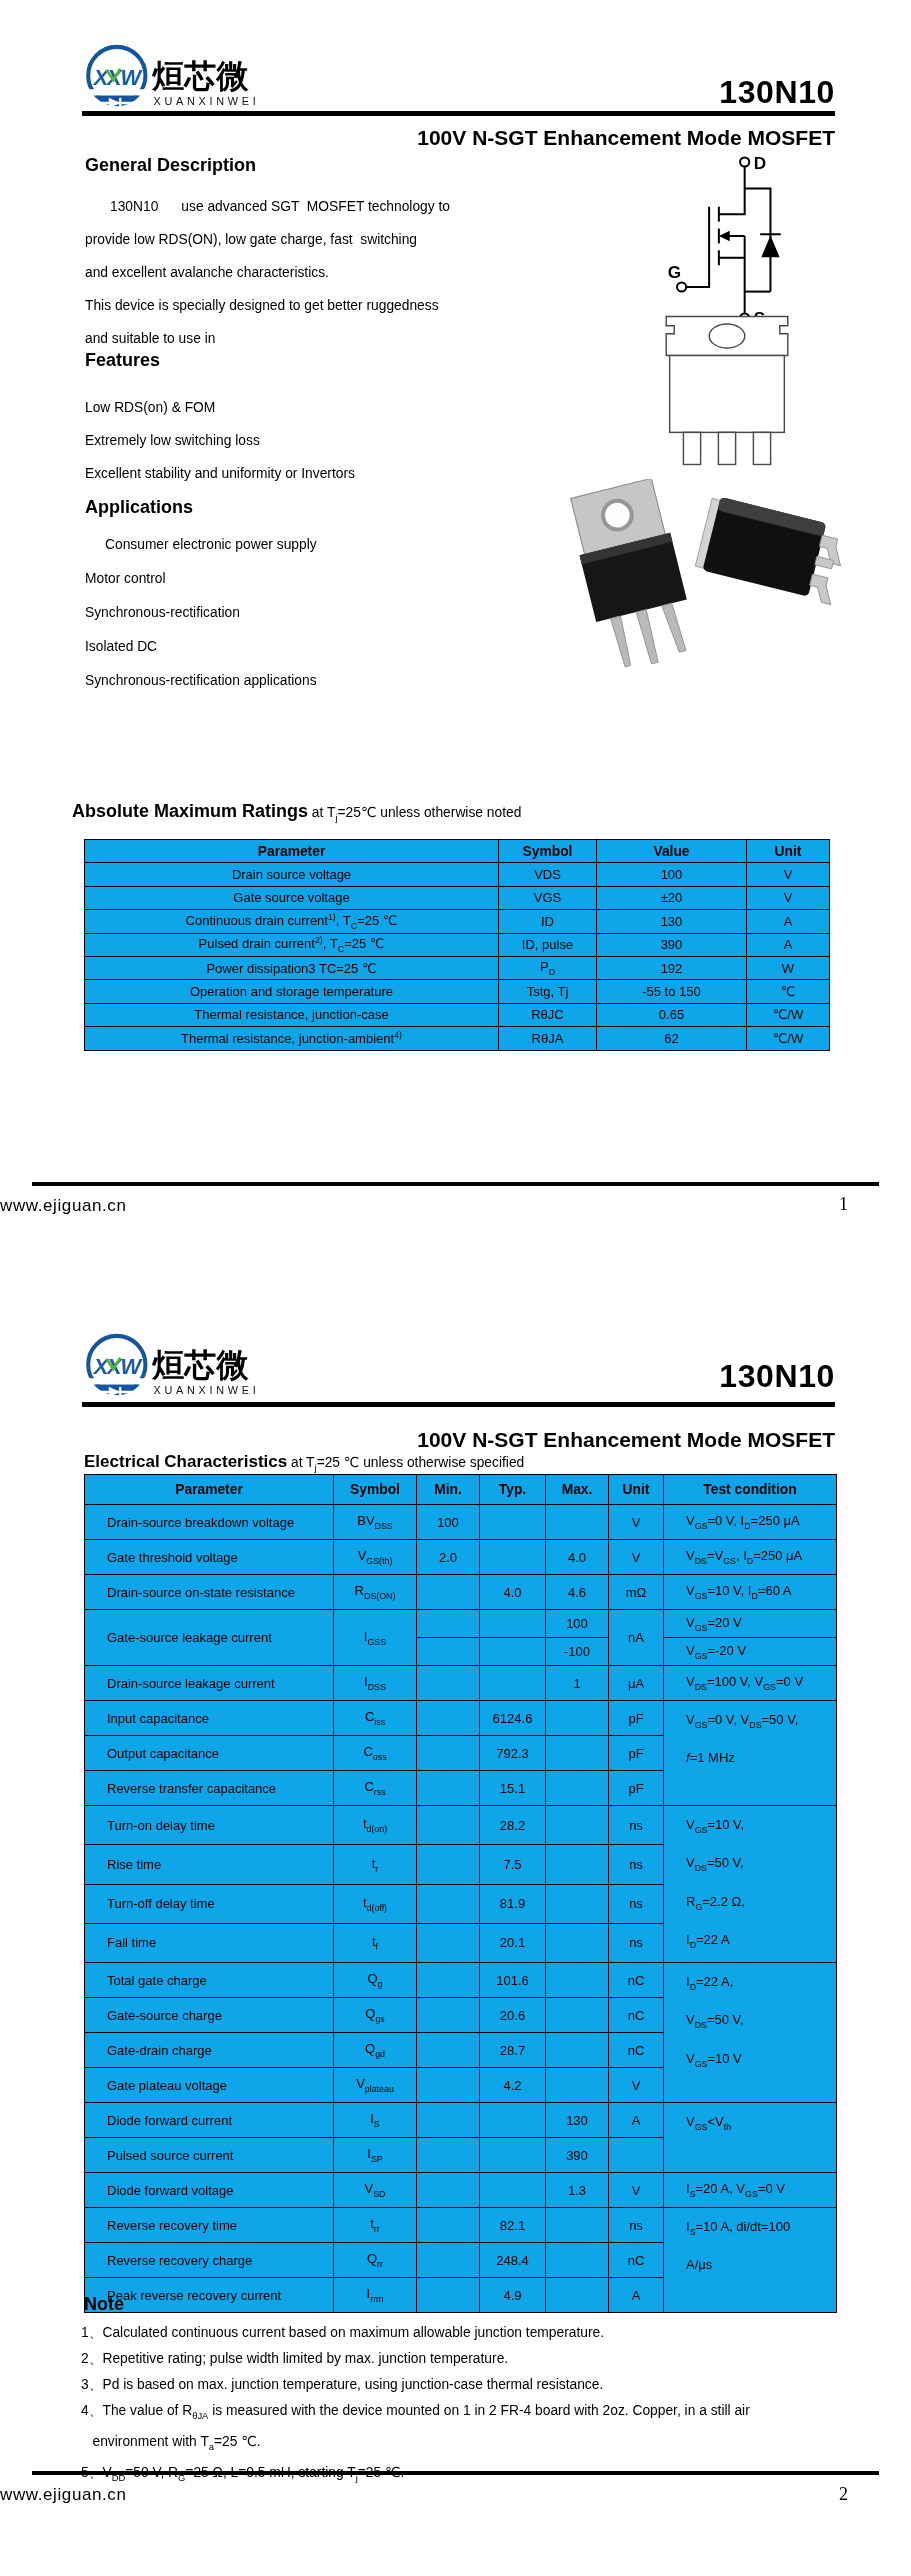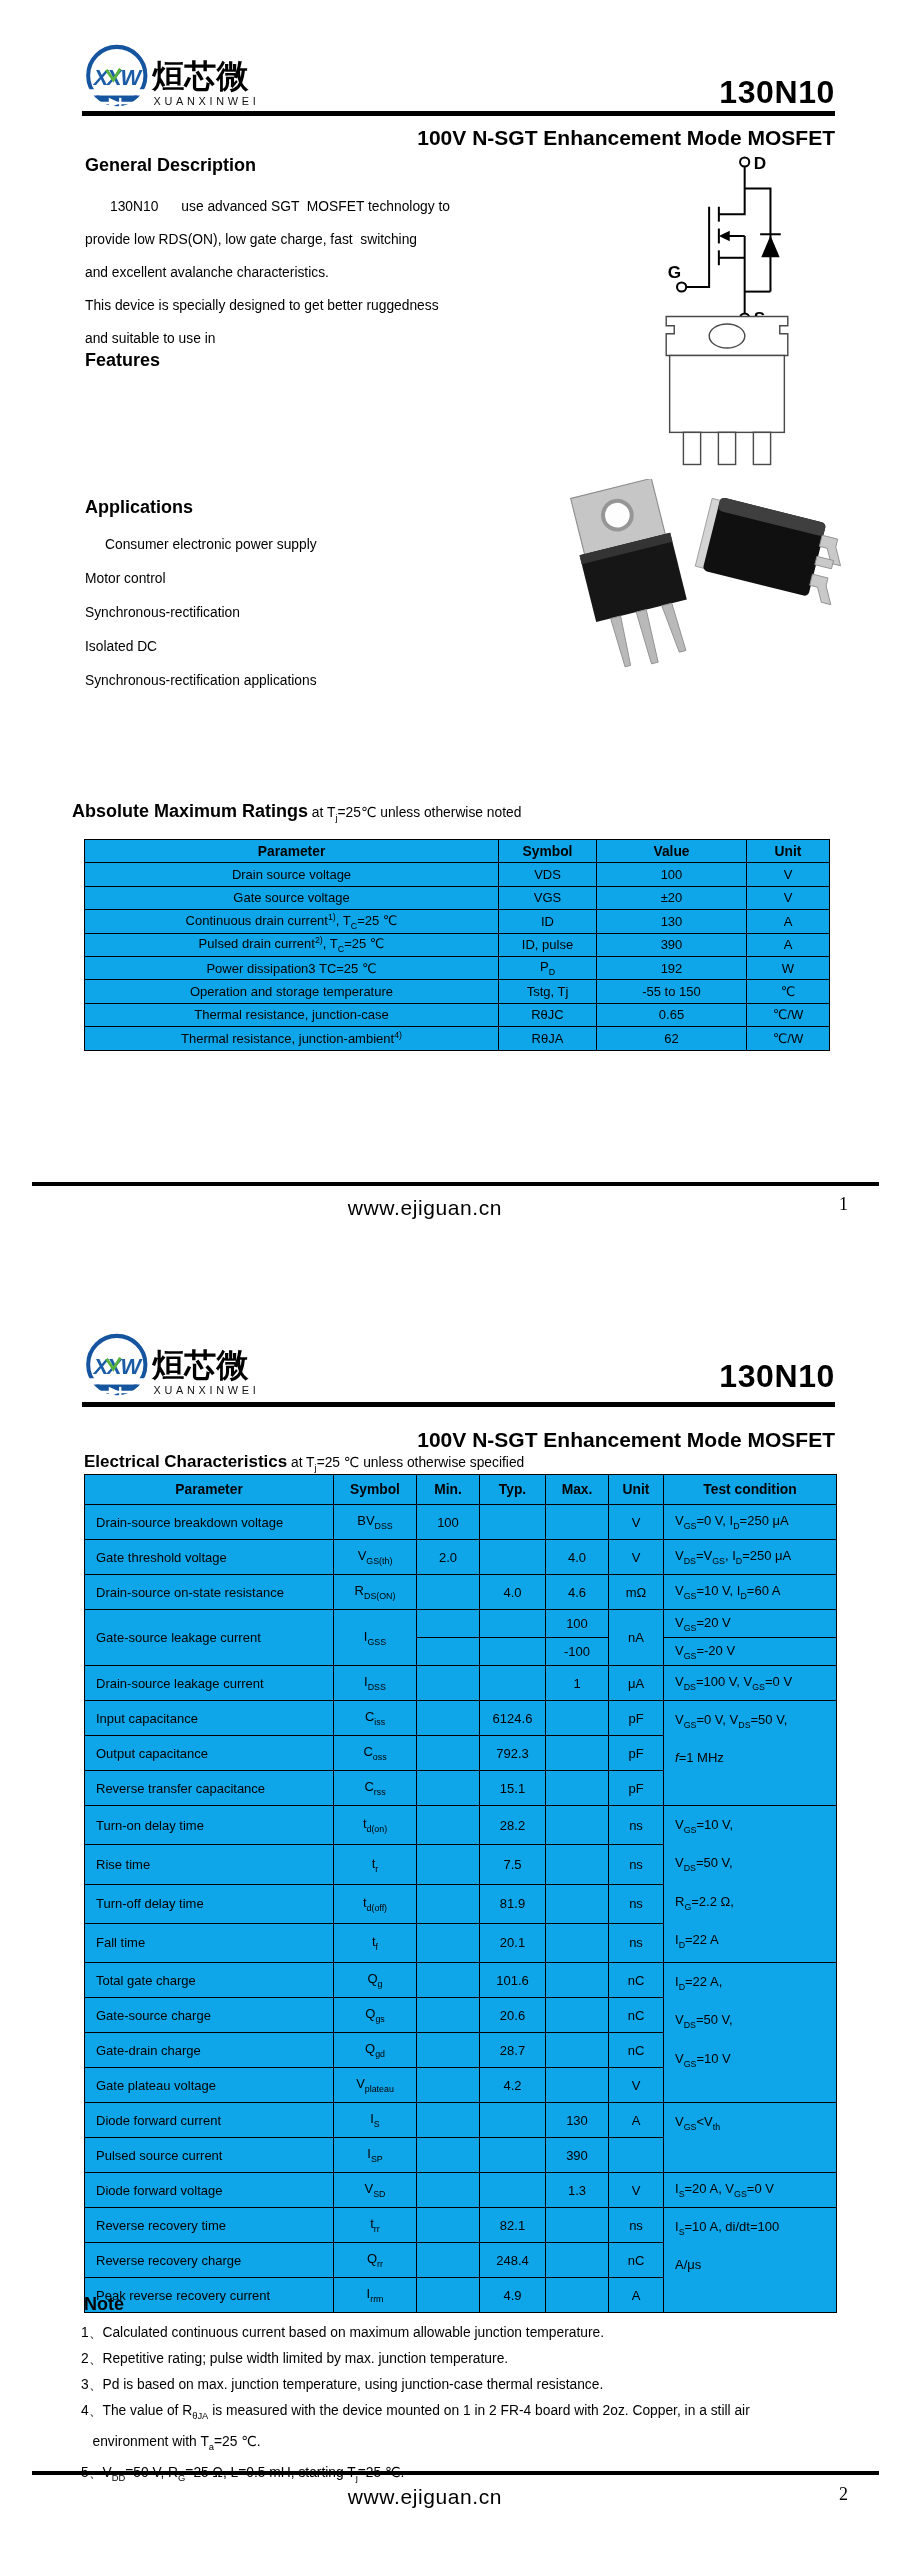--- a/index.html
+++ b/index.html
@@ -14,26 +14,26 @@
   .h1 .sfx{font-weight:normal;font-size:13.8px;}
   .bodytext{font-size:13.8px;line-height:33px;white-space:pre;}
   .gd-first{text-indent:25px;}
   .tbl{border-collapse:collapse;table-layout:fixed;position:absolute;background:#0ea5e9;font-size:13px;border:1.7px solid #000;}
   .tbl th,.tbl td{border:1.1px solid #000;text-align:center;vertical-align:middle;padding:0 3.4px;overflow:hidden;}
   .tbl th{font-weight:bold;font-size:13.8px;}
   .amr th,.amr td{height:22.4px;}
   .ec th{height:29px;}
   .ec tr.std td{height:34px;}
   .ec tr.sub td{height:27px;}
-  .ec td.p,.ec td.c{text-align:left;padding-left:11px;padding-right:4.6px;}
+  .ec td.p,.ec td.c{text-align:left;padding-left:22px;padding-right:4.6px;}
   .ec td.cm{vertical-align:top;line-height:33px;padding-top:1.7px;}
   sub{font-size:68%;} sup{font-size:68%;}
   .note-item{font-size:13.8px;line-height:26px;white-space:pre-wrap;width:803px;}
   .footer-rule{position:absolute;left:32px;top:1182px;width:847px;height:4px;background:#000;}
-  .footer-site{position:absolute;left:0;top:1196px;width:850px;text-align:center;font-size:21px;letter-spacing:0.6px;}
+  .footer-site{position:absolute;left:0;top:1196px;width:850px;text-align:left;font-size:17px;letter-spacing:0.6px;}
   .footer-page{position:absolute;left:839px;top:1194px;font-size:18px;font-family:"Liberation Serif","DejaVu Serif",serif;}
   svg text{font-family:"Liberation Sans","DejaVu Sans",sans-serif;}
 </style>
 </head>
 <body>
 
 <div class="sheet">
 
   <div class="page">
 
@@ -62,20 +62,25 @@
     <div class="h1" style="left:85px;top:156px;">General Description</div>
     <div class="abs" style="left:85px;top:190px;width:402px;">
       <div class="bodytext gd-first">130N10      use advanced SGT  MOSFET technology to</div>
       <div class="bodytext">provide low RDS(ON), low gate charge, fast  switching</div>
       <div class="bodytext">and excellent avalanche characteristics.</div>
       <div class="bodytext">This device is specially designed to get better ruggedness</div>
       <div class="bodytext">and suitable to use in</div>
     </div>
 
     <div class="h1" style="left:85px;top:351px;">Features</div>
+    <div class="abs" style="left:85px;top:391px;">
+      <div class="bodytext" style="line-height:33px;">Low RDS(on) &amp; FOM</div>
+      <div class="bodytext" style="line-height:33px;">Extremely low switching loss</div>
+      <div class="bodytext" style="line-height:33px;">Excellent stability and uniformity or Invertors</div>
+    </div>
 
     <div class="h1" style="left:85px;top:498px;">Applications</div>
     <div class="abs" style="left:85px;top:528px;">
       <div class="bodytext" style="line-height:34px;margin-left:20px;">Consumer electronic power supply</div>
       <div class="bodytext" style="line-height:34px;">Motor control</div>
       <div class="bodytext" style="line-height:34px;">Synchronous-rectification</div>
       <div class="bodytext" style="line-height:34px;">Isolated DC</div>
       <div class="bodytext" style="line-height:34px;">Synchronous-rectification applications</div>
     </div>
 

